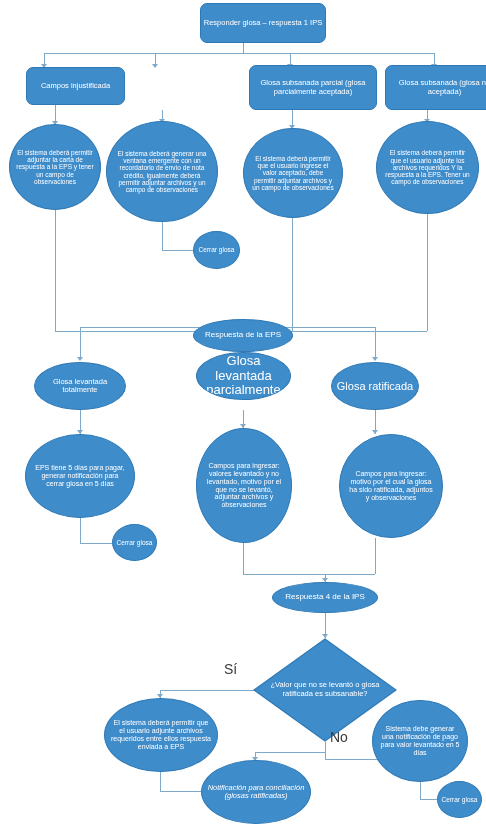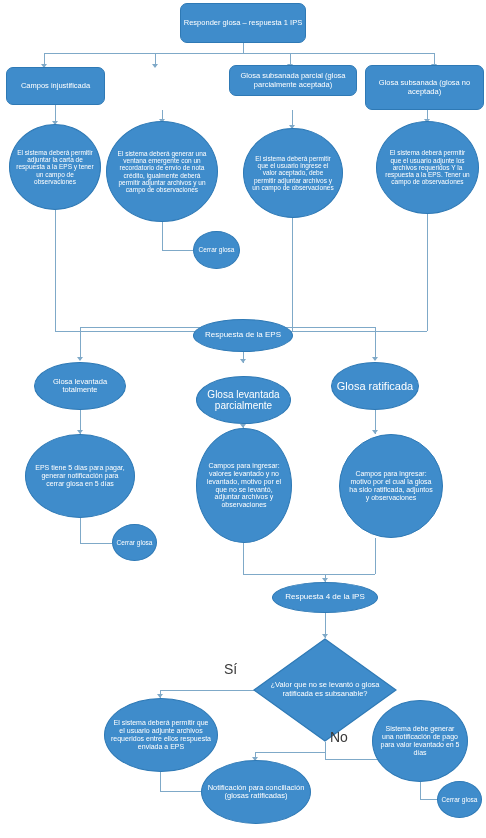--- a/index.html
+++ b/index.html
@@ -23,21 +23,21 @@
     justify-content:center;
     text-align:center;
     color:#ffffff;
     background:#3f8ccb;
     border:1px solid #2e79b5;
     line-height:1.12;
     padding:2px;
     overflow:hidden;
   }
   .node span{display:block;width:100%;}
-  .rect{border-radius:7px;}
+  .rect{border-radius:7px;margin-left:20px;}
   .ellipse{border-radius:50%;}
   .circle{border-radius:50%;}
   .diamond-wrap{
     position:absolute;
     display:flex;
     align-items:center;
     justify-content:center;
   }
   .diamond-shape{
     position:absolute;
@@ -149,21 +149,21 @@
   <div class="ln lnv" style="left:420px;top:782px;height:17px;"></div>
   <div class="ln lnh" style="left:420px;top:799px;width:18px;"></div>
 
   <div class="node rect" style="left:180px;top:3px;width:126px;height:40px;font-size:7.5px;">
     <span>Responder glosa – respuesta 1 IPS</span>
   </div>
 
   <div class="node rect" style="left:6px;top:67px;width:99px;height:38px;font-size:7.5px;">
     <span>Campos injustificada</span>
   </div>
-  <div class="node rect" style="left:229px;top:65px;width:128px;height:31px;font-size:7.5px;">
+  <div class="node rect" style="left:229px;top:65px;width:128px;height:45px;font-size:7.5px;">
     <span>Glosa subsanada parcial (glosa parcialmente aceptada)</span>
   </div>
   <div class="node rect" style="left:365px;top:65px;width:119px;height:45px;font-size:7.5px;">
     <span>Glosa subsanada (glosa no aceptada)</span>
   </div>
 
   <div class="node circle" style="left:9px;top:124px;width:92px;height:86px;font-size:6.5px;padding:6px;">
     <span>El sistema deberá permitir adjuntar la carta de respuesta a la EPS y tener un campo de observaciones</span>
   </div>
   <div class="node circle" style="left:106px;top:121px;width:112px;height:101px;font-size:6.5px;padding:7px;">
@@ -180,21 +180,21 @@
     <span>Cerrar glosa</span>
   </div>
 
   <div class="node ellipse" style="left:193px;top:319px;width:100px;height:33px;font-size:8px;">
     <span>Respuesta de la EPS</span>
   </div>
 
   <div class="node ellipse" style="left:34px;top:362px;width:92px;height:48px;font-size:7.5px;">
     <span>Glosa levantada totalmente</span>
   </div>
-  <div class="node ellipse" style="left:196px;top:376px;width:95px;height:48px;font-size:10px;">
+  <div class="node ellipse" style="left:196px;top:352px;width:95px;height:48px;font-size:13px;">
     <span>Glosa levantada parcialmente</span>
   </div>
   <div class="node ellipse" style="left:331px;top:362px;width:88px;height:48px;font-size:11px;">
     <span>Glosa ratificada</span>
   </div>
 
   <div class="node ellipse" style="left:25px;top:434px;width:110px;height:84px;font-size:7px;padding:6px;">
     <span>EPS tiene 5 días para pagar, generar notificación para cerrar glosa en 5 días</span>
   </div>
   <div class="node circle" style="left:196px;top:428px;width:96px;height:115px;font-size:7px;padding:6px;">
@@ -221,21 +221,21 @@
 
   <div class="edge-label" style="left:224px;top:661px;">Sí</div>
   <div class="edge-label" style="left:330px;top:729px;">No</div>
 
   <div class="node circle" style="left:104px;top:698px;width:114px;height:74px;font-size:7px;padding:5px;">
     <span>El sistema deberá permitir  que el usuario  adjunte archivos requeridos entre ellos respuesta enviada a EPS</span>
   </div>
   <div class="node circle" style="left:372px;top:700px;width:96px;height:82px;font-size:7px;padding:6px;">
     <span>Sistema debe generar una notificación de pago para valor levantado en 5 días</span>
   </div>
-  <div class="node ellipse" style="left:201px;top:760px;width:110px;height:64px;font-size:7.5px;padding:5px;">
+  <div class="node ellipse" style="left:201px;top:760px;width:110px;height:64px;font-size:7.5px;padding:5px;font-style:italic;">
     <span>Notificación para conciliación (glosas ratificadas)</span>
   </div>
 
   <div class="node ellipse" style="left:437px;top:781px;width:45px;height:37px;font-size:6.5px;">
     <span>Cerrar glosa</span>
   </div>
 
 </div>
 
 </body></html>

